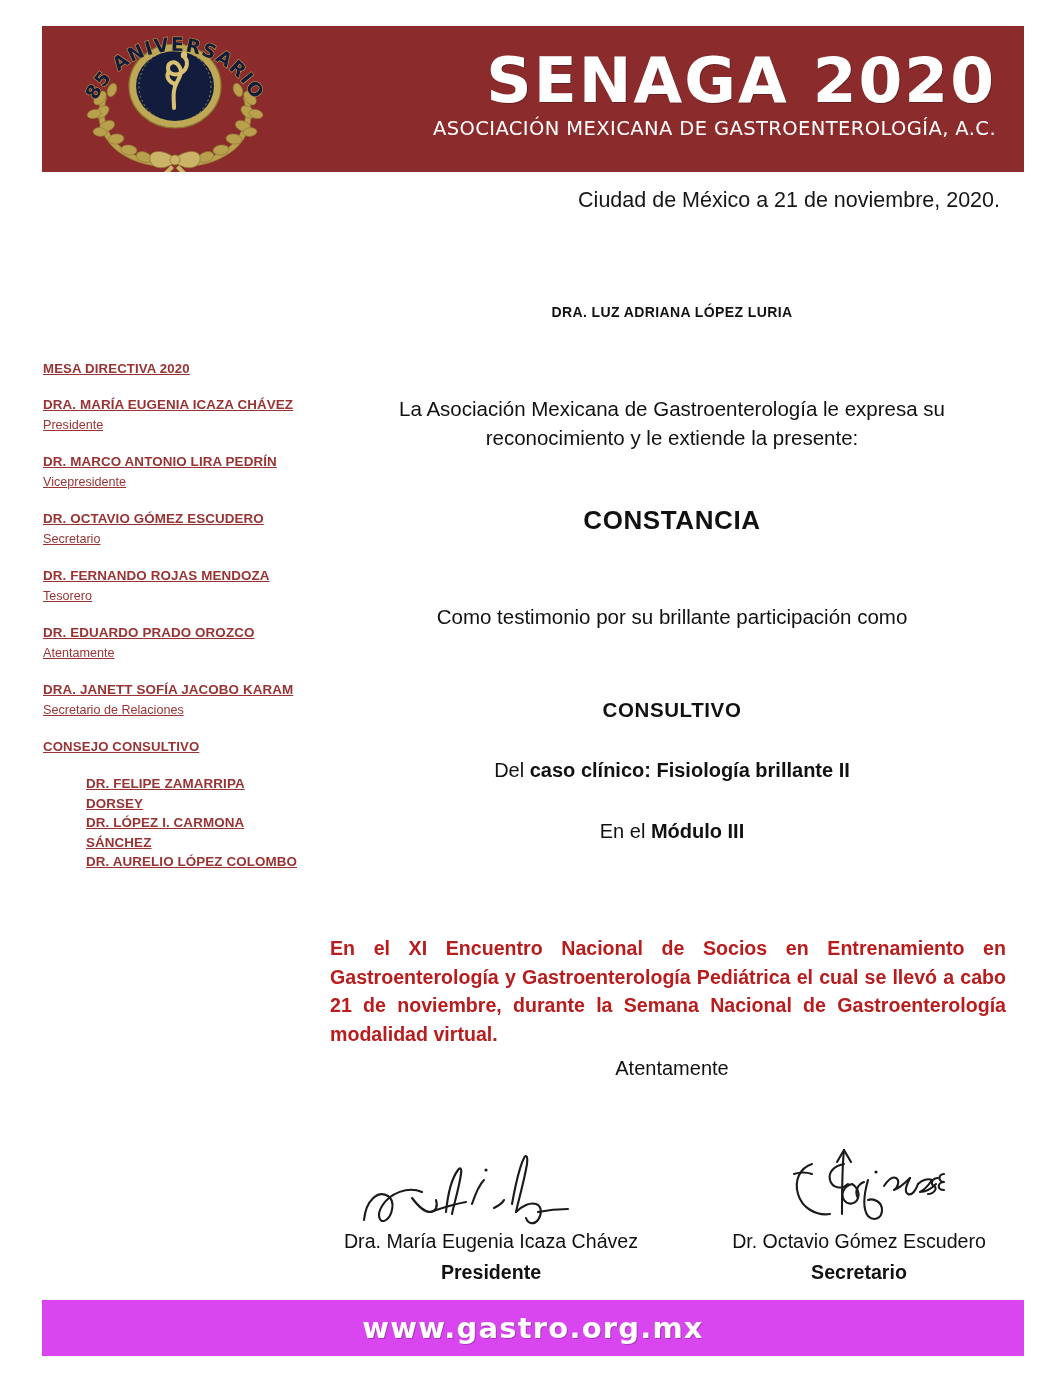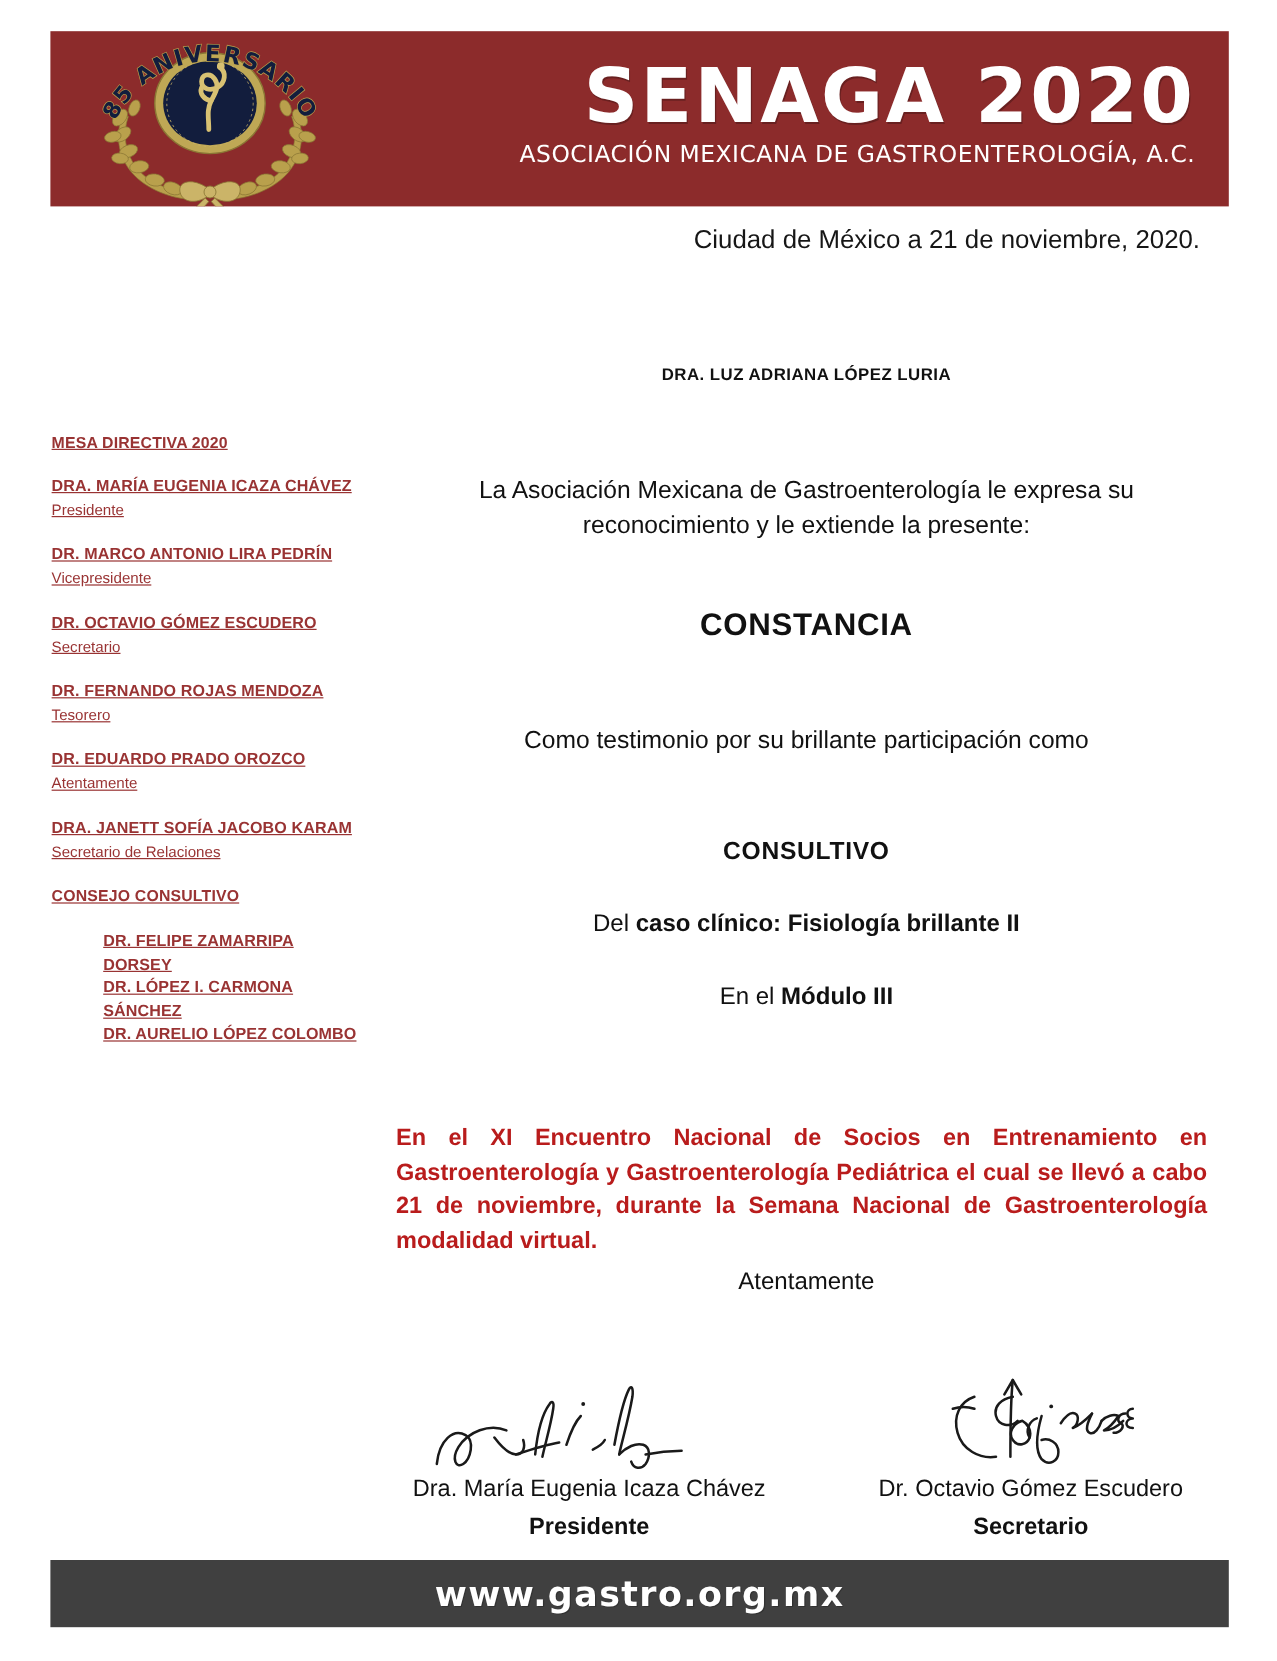--- a/index.html
+++ b/index.html
@@ -228,21 +228,21 @@
     margin-top: 4px;
   }
 
   
   .footer-band {
     position: absolute;
     left: 42px;
     top: 1300px;
     width: 982px;
     height: 56px;
-    background: #404040;
+    background: #d946ef;
   }
   .footer-url {
     position: absolute;
     left: 0;
     top: 0;
     width: 982px;
     height: 56px;
     line-height: 56px;
     text-align: center;
     font-family: "DejaVu Sans", sans-serif;

